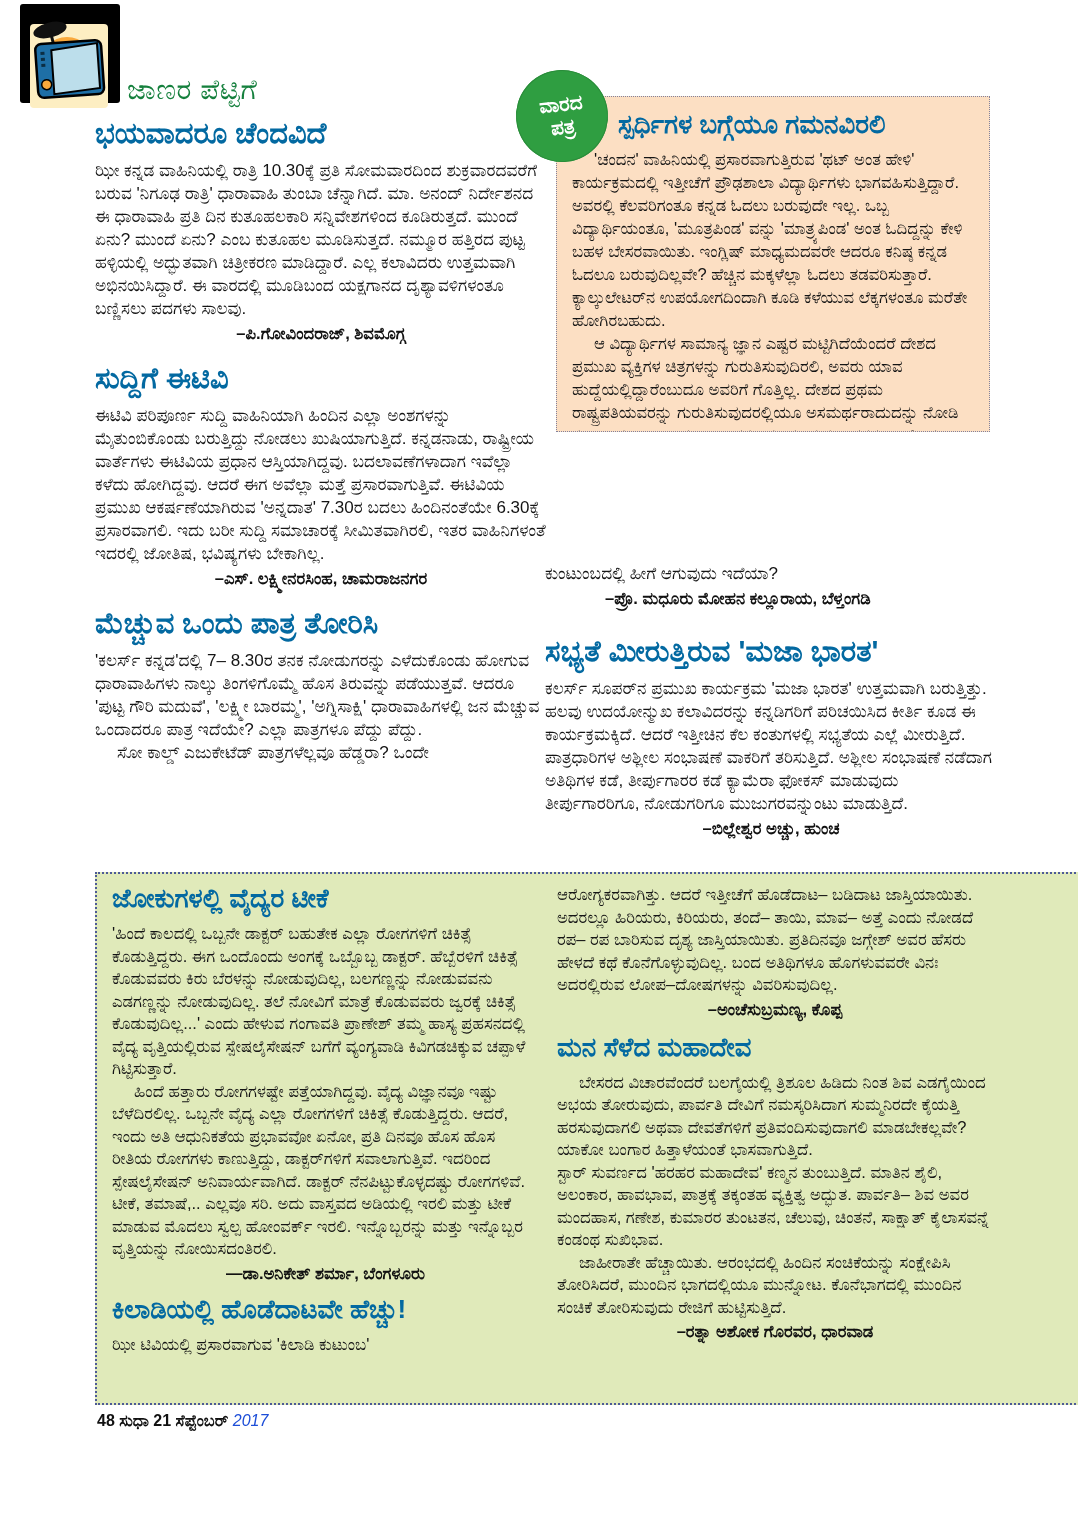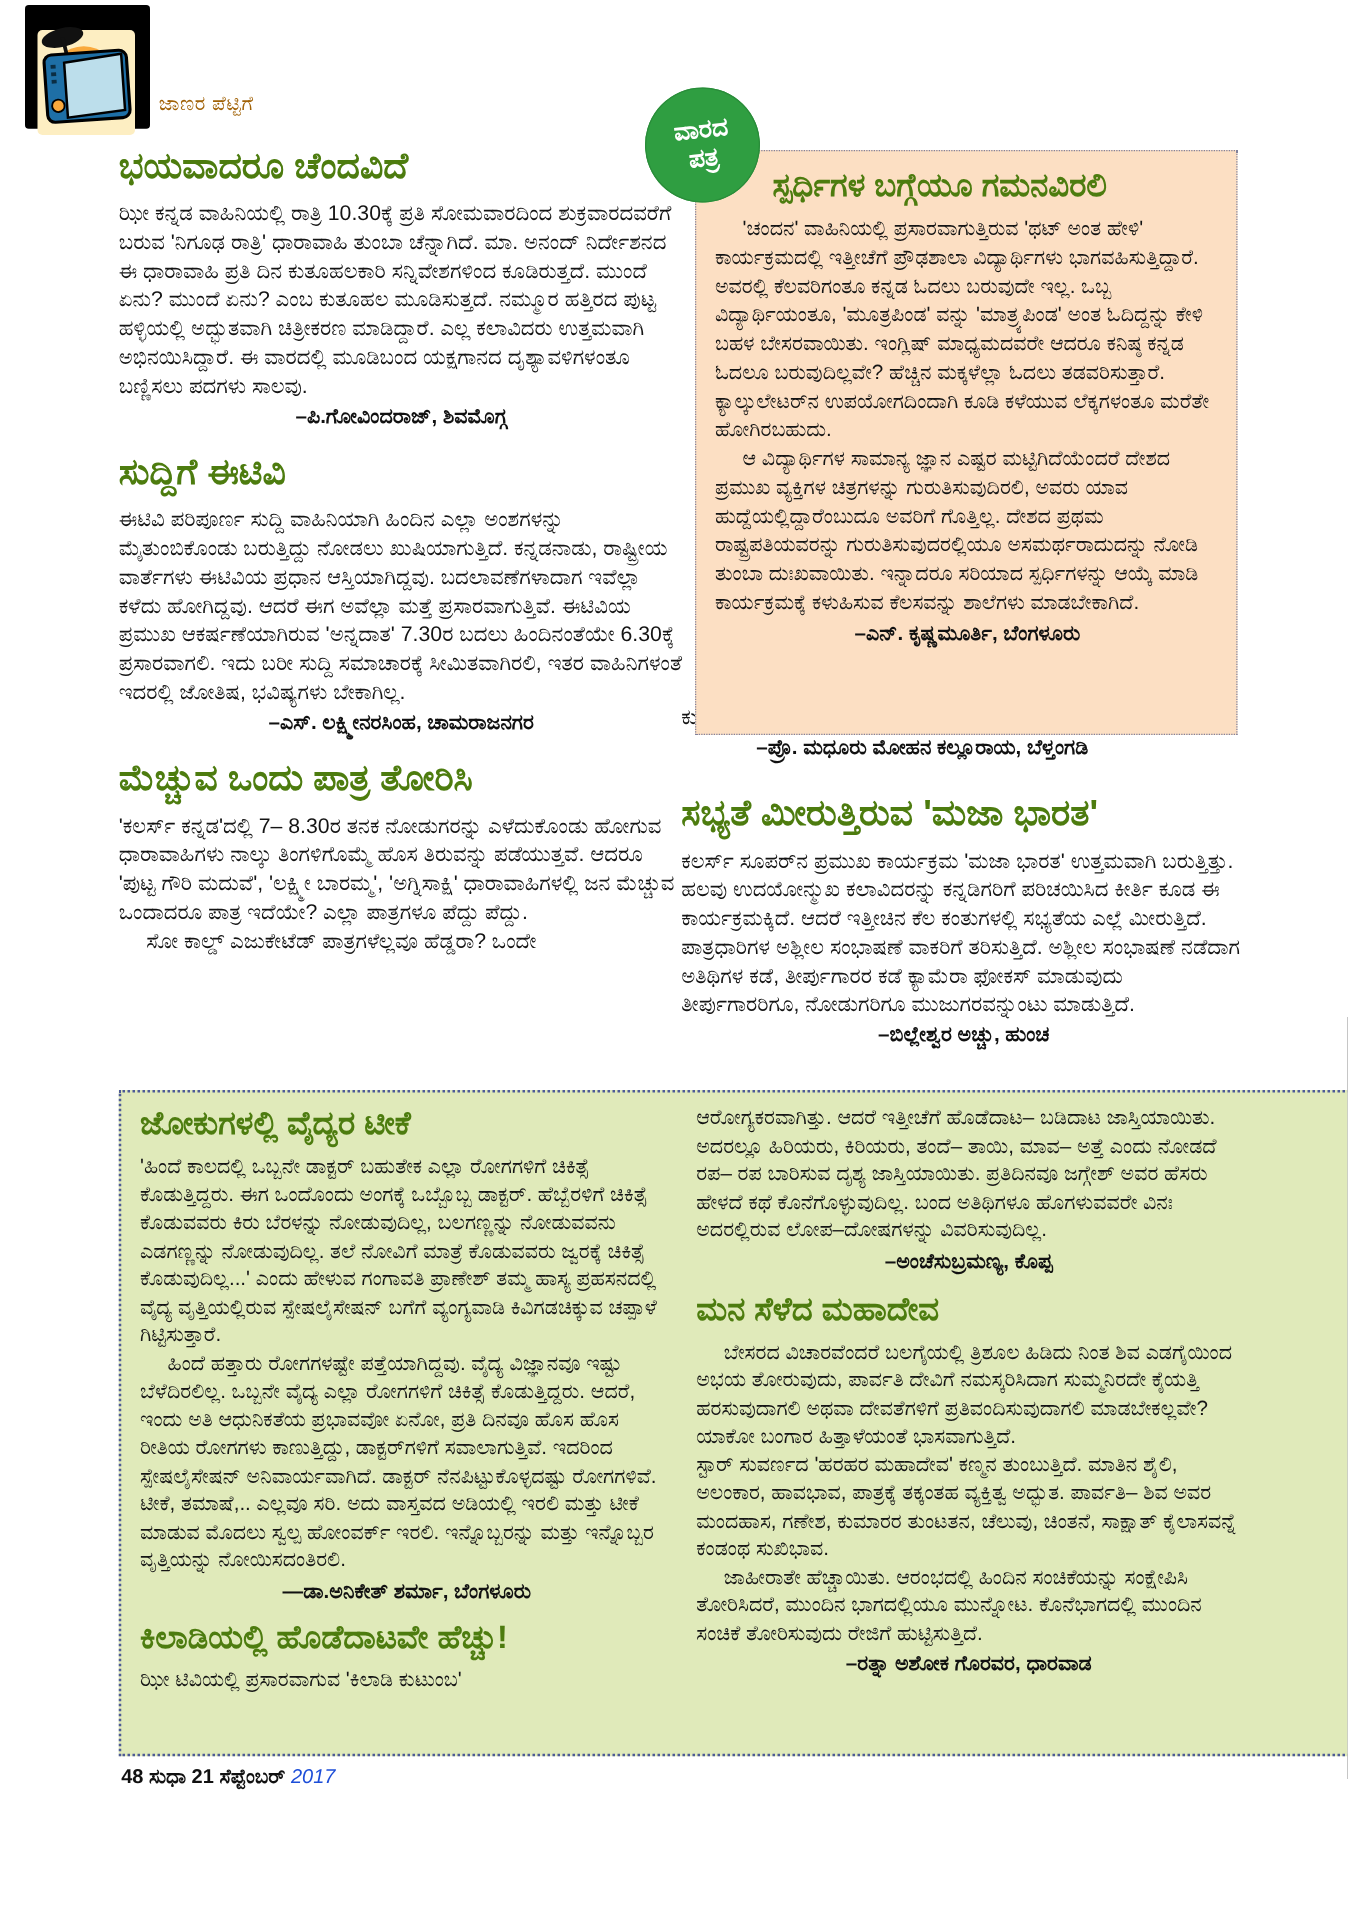--- a/index.html
+++ b/index.html
@@ -3,42 +3,42 @@
 <meta charset="utf-8">
 <style>
   html,body{margin:0;padding:0;background:#9a9a9a;}
   .page{
     position:relative;width:1078px;height:1525px;background:#ffffff;
     margin:0 auto;overflow:hidden;
     font-family:"Liberation Sans","DejaVu Sans",sans-serif;color:#1c1c1c;
   }
   
   .masthead{position:absolute;left:20px;top:4px;width:420px;height:110px;}
-  .masthead-label{position:absolute;left:107px;top:70px;font-size:16px;color:#a16207;letter-spacing:.5px;}
+  .masthead-label{position:absolute;left:107px;top:70px;font-size:28px;color:#15803d;letter-spacing:.5px;}
   
-  h2{font-weight:bold;color:#4d7c0f;margin:0;}
+  h2{font-weight:bold;color:#0369a1;margin:0;}
   p{margin:0;}
   .body{font-size:17px;line-height:23px;color:#141414;}
   .indent{text-indent:22px;}
   .sig{font-weight:bold;font-size:16.5px;line-height:22px;text-align:center;color:#111;margin-top:2px;}
   .h-lg{font-size:29px;line-height:34px;margin-bottom:9px;}
   .h-md{font-size:26px;line-height:31px;margin-bottom:8px;}
   .gap{height:17px;}
   
   .col-a{position:absolute;left:95px;top:116px;width:452px;height:752px;overflow:hidden;}
   
   .week-badge{
     position:absolute;left:516px;top:70px;width:92px;height:92px;border-radius:50%;
     background:#2f9e41;z-index:3;display:flex;flex-direction:column;align-items:center;justify-content:center;
     color:#fff;font-weight:bold;font-size:20px;line-height:23px;transform:rotate(-6deg);
     box-shadow:0 0 0 1px #2a8c3a inset;
   }
   .featured{
-    position:absolute;left:556px;top:96px;width:434px;height:468px;box-sizing:border-box;
-    background:#fcdfc3;border:1px dotted #81819c;padding:12px 13px 8px 15px;overflow:hidden;z-index:2;margin-top:24px;
+    position:absolute;left:556px;top:96px;width:434px;height:336px;box-sizing:border-box;
+    background:#fcdfc3;border:1px dotted #81819c;padding:12px 13px 8px 15px;overflow:hidden;z-index:2;
   }
   .featured .h-md{margin-left:46px;}
   .featured .body{font-size:16.5px;line-height:23px;}
   .overflow-block{position:absolute;left:545px;top:562px;width:448px;height:62px;overflow:hidden;}
   .letter4{position:absolute;left:545px;top:634px;width:452px;height:230px;overflow:hidden;}
   
   .green-box{
     position:absolute;left:95px;top:872px;width:1008px;height:533px;box-sizing:border-box;
     background:#e0eaba;border:2px dotted #4d5a96;overflow:hidden;
   }

